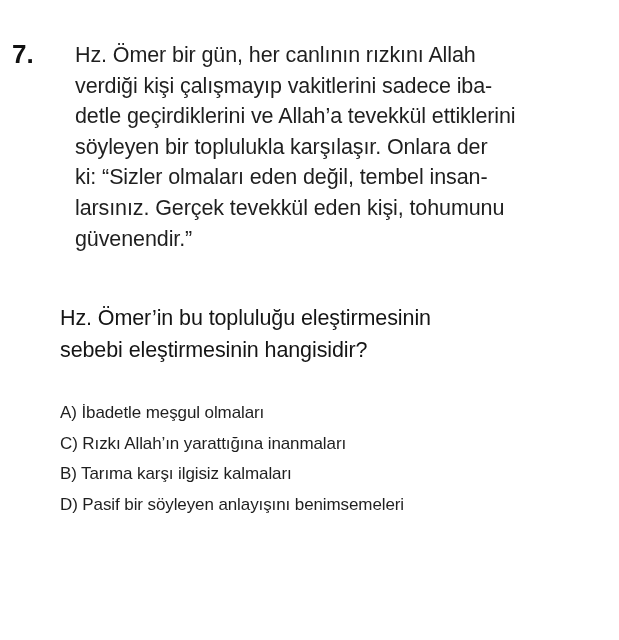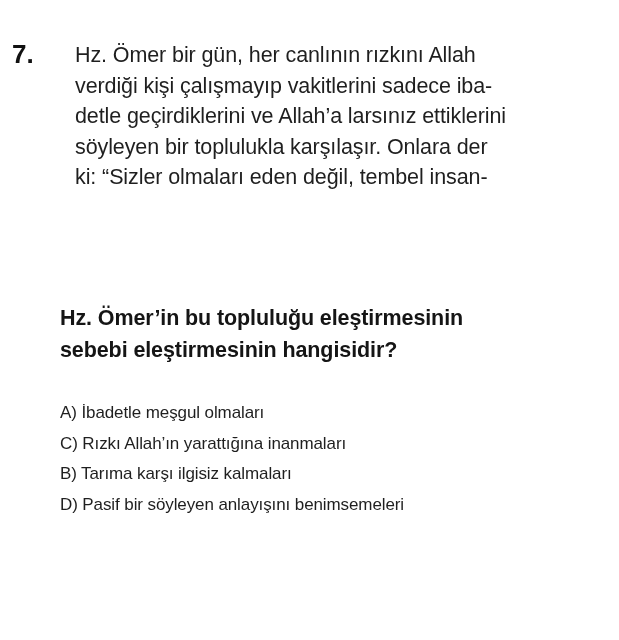--- a/index.html
+++ b/index.html
@@ -43,21 +43,21 @@
       white-space: nowrap;
       letter-spacing: -0.1px;
     }
     .prompt {
       position: absolute;
       left: 60px;
       top: 302px;
       width: 540px;
     }
     .prompt .line {
-      font-weight: bold;
+      font-weight: normal;
       line-height: 32px;
       color: #151515;
     }
     .options {
       position: absolute;
       left: 60px;
       top: 398px;
       width: 540px;
     }
     .option {
@@ -69,23 +69,25 @@
   </style>
 </head>
 <body>
 
 <div class="question">
   <div class="q-number">7.</div>
 
   <div class="q-body">
     <div class="line">Hz. Ömer bir gün, her canlının rızkını Allah</div>
     <div class="line">verdiği kişi çalışmayıp vakitlerini sadece iba-</div>
-    <div class="line">detle geçirdiklerini ve Allah’a larsınız ettiklerini</div>
+    <div class="line">detle geçirdiklerini ve Allah’a tevekkül ettiklerini</div>
     <div class="line">söyleyen bir toplulukla karşılaşır. Onlara der</div>
     <div class="line">ki: “Sizler olmaları eden değil, tembel insan-</div>
+    <div class="line">larsınız. Gerçek tevekkül eden kişi, tohumunu</div>
+    <div class="line">güvenendir.”</div>
   </div>
 
   <div class="prompt">
     <div class="line">Hz. Ömer’in bu topluluğu eleştirmesinin</div>
     <div class="line">sebebi eleştirmesinin hangisidir?</div>
   </div>
 
   <div class="options">
     <div class="option">A) İbadetle meşgul olmaları</div>
     <div class="option">C) Rızkı Allah’ın yarattığına inanmaları</div>

